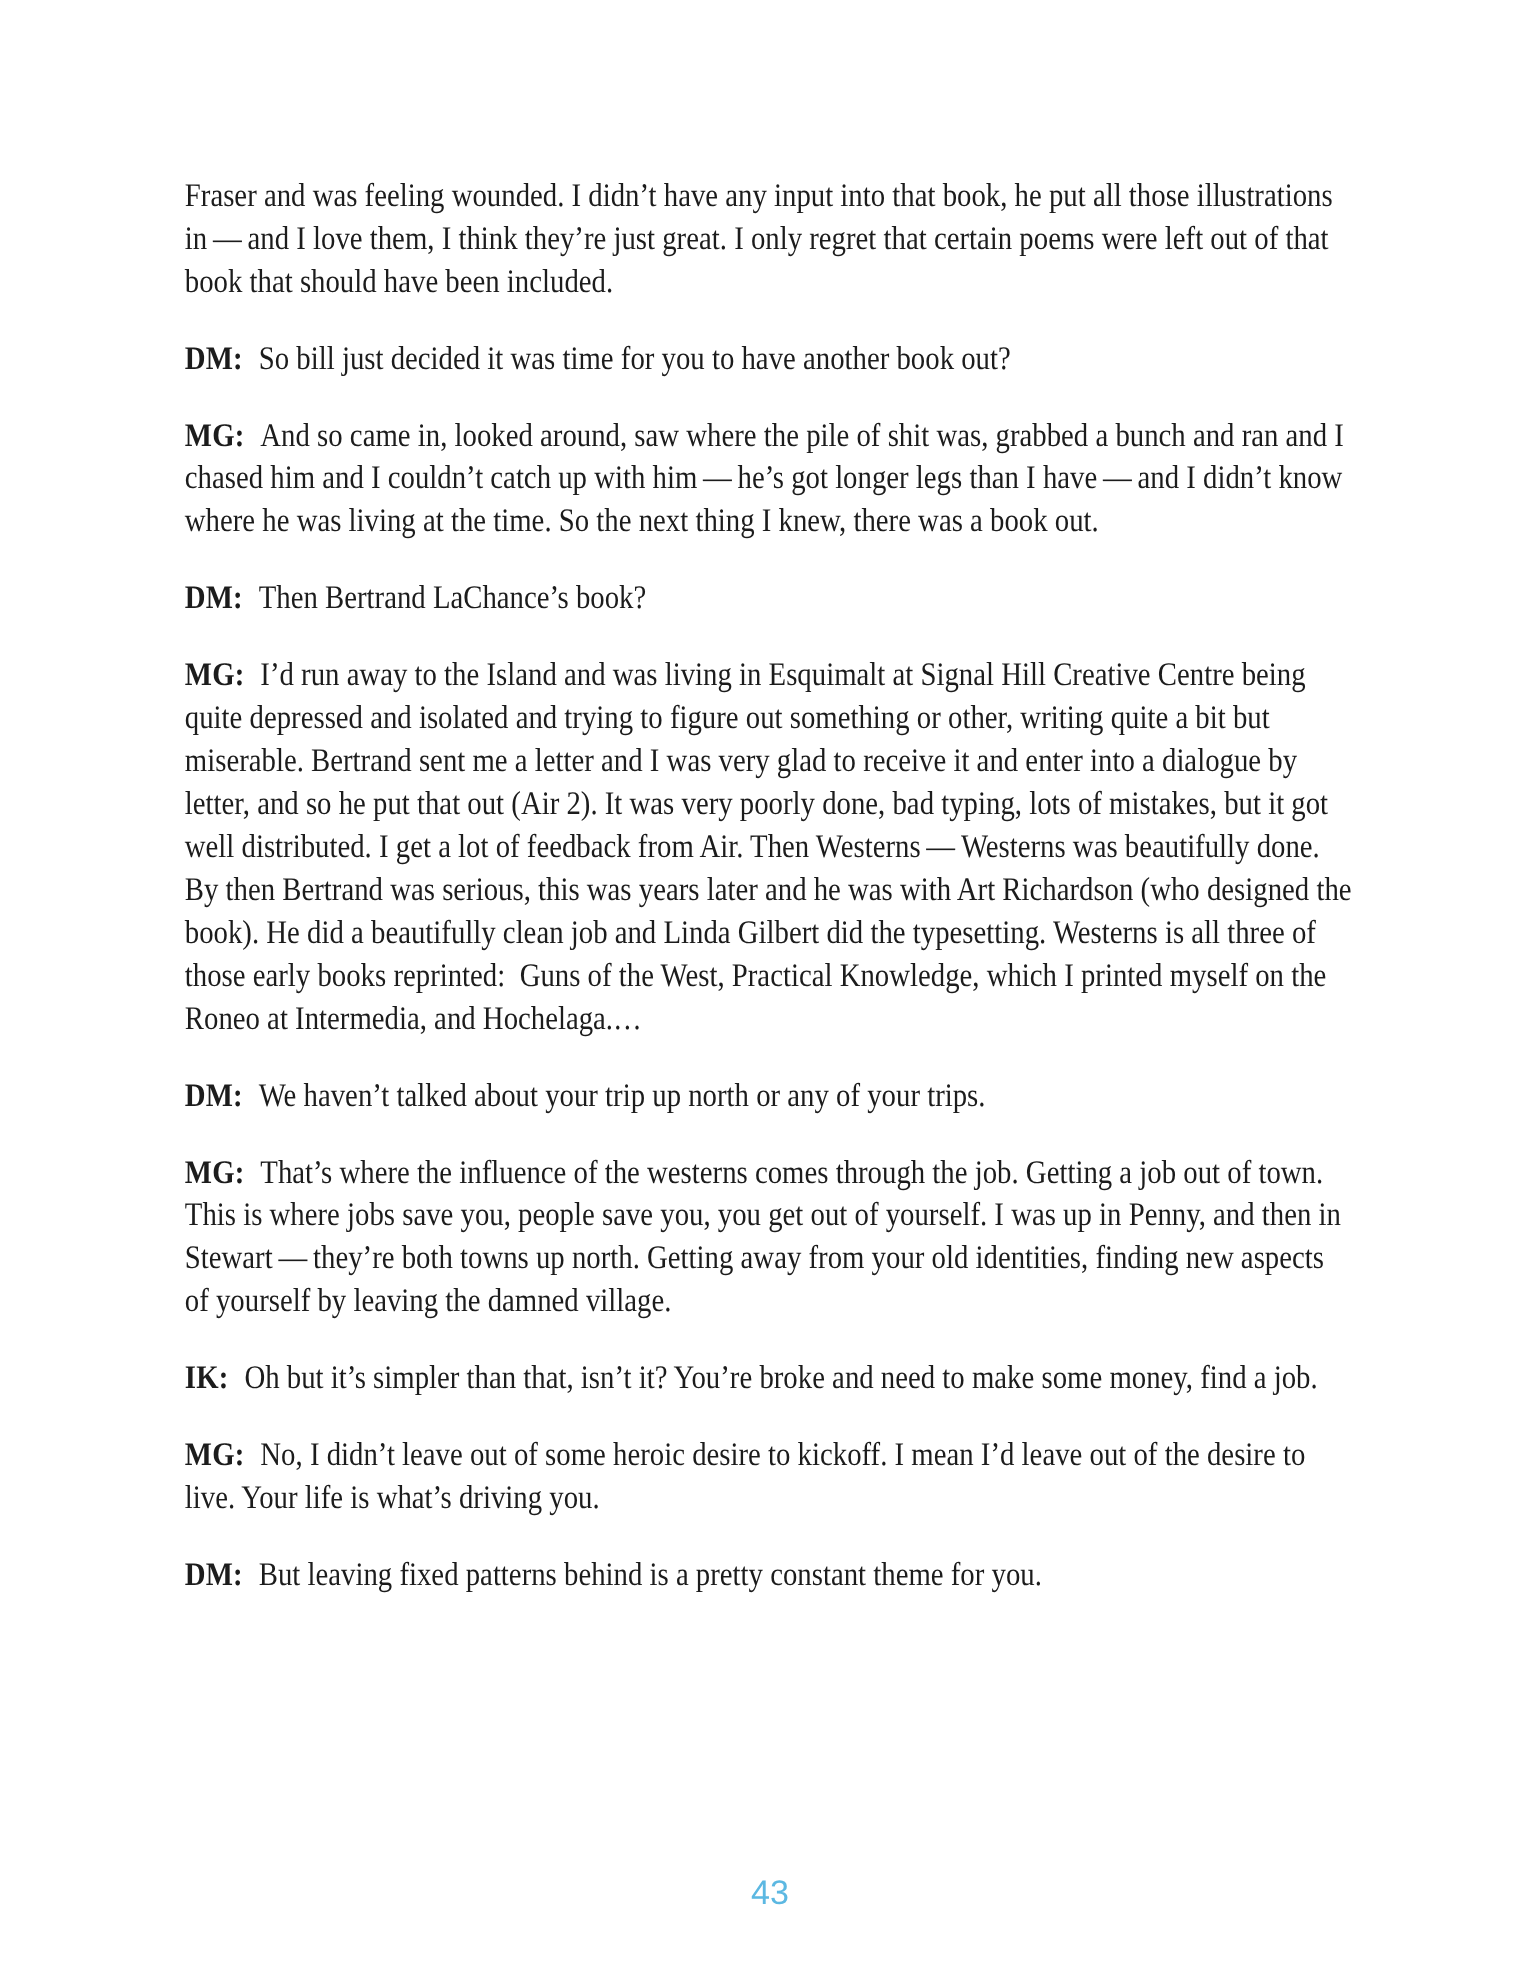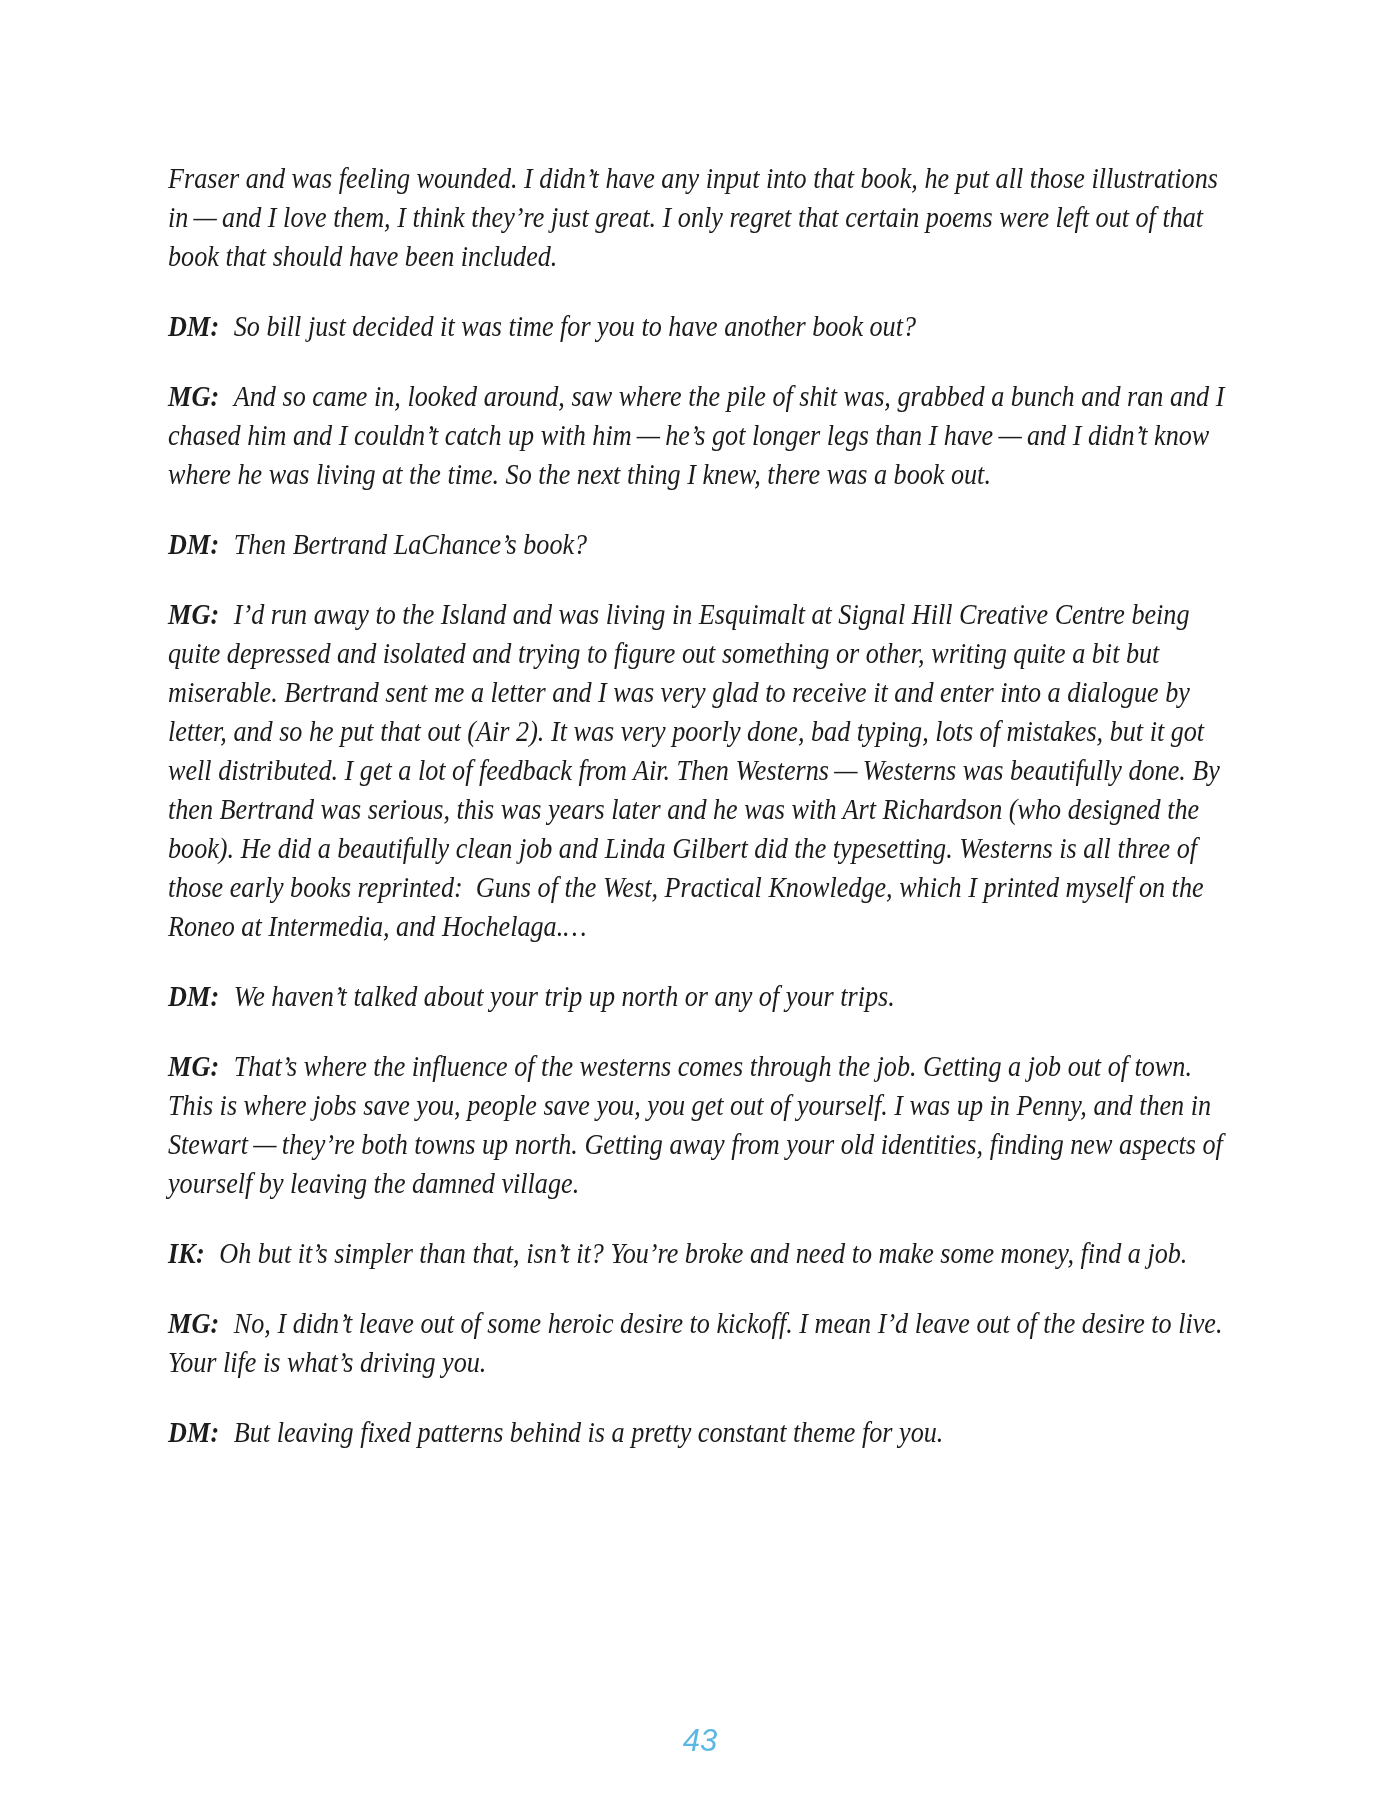--- a/index.html
+++ b/index.html
@@ -40,27 +40,26 @@
   .folio {
     position: absolute;
     left: 0;
     top: 1703px;
     width: 1400px;
     text-align: center;
     font-family: "Liberation Sans", sans-serif;
     font-size: 31px;
     line-height: 36px;
     font-weight: 400;
-    margin-top: 20px;
   }
 </style>
 </head>
 <body>
 
-<div class="page" style="background: rgb(255, 255, 255); font-style: italic;">
+<div class="page" style="background: rgb(255, 255, 255);">
   <div class="text-block" style="color: rgb(28, 28, 28);">
       <p class="para"><span>Fraser and was feeling wounded. I didn’t have any input into that book, he put all those illustrations in — and I love them, I think they’re just great. I only regret that certain poems were left out of that book that should have been included.</span></p>
       <p class="para"><strong class="speaker">DM:</strong><span>So bill just decided it was time for you to have another book out?</span></p>
       <p class="para"><strong class="speaker">MG:</strong><span>And so came in, looked around, saw where the pile of shit was, grabbed a bunch and ran and I chased him and I couldn’t catch up with him — he’s got longer legs than I have — and I didn’t know where he was living at the time. So the next thing I knew, there was a book out.</span></p>
       <p class="para"><strong class="speaker">DM:</strong><span>Then Bertrand LaChance’s book?</span></p>
       <p class="para"><strong class="speaker">MG:</strong><span>I’d run away to the Island and was living in Esquimalt at Signal Hill Creative Centre being quite depressed and isolated and trying to figure out something or other, writing quite a bit but miserable. Bertrand sent me a letter and I was very glad to receive it and enter into a dialogue by letter, and so he put that out (Air 2). It was very poorly done, bad typing, lots of mistakes, but it got well distributed. I get a lot of feedback from Air. Then Westerns — Westerns was beautifully done. By then Bertrand was serious, this was years later and he was with Art Richardson (who designed the book). He did a beautifully clean job and Linda Gilbert did the typesetting. Westerns is all three of those early books reprinted: Guns of the West, Practical Knowledge, which I printed myself on the Roneo at Intermedia, and Hochelaga.…</span></p>
       <p class="para"><strong class="speaker">DM:</strong><span>We haven’t talked about your trip up north or any of your trips.</span></p>
       <p class="para"><strong class="speaker">MG:</strong><span>That’s where the influence of the westerns comes through the job. Getting a job out of town. This is where jobs save you, people save you, you get out of yourself. I was up in Penny, and then in Stewart — they’re both towns up north. Getting away from your old identities, finding new aspects of yourself by leaving the damned village.</span></p>
       <p class="para"><strong class="speaker">IK:</strong><span>Oh but it’s simpler than that, isn’t it? You’re broke and need to make some money, find a job.</span></p>
       <p class="para"><strong class="speaker">MG:</strong><span>No, I didn’t leave out of some heroic desire to kickoff. I mean I’d leave out of the desire to live. Your life is what’s driving you.</span></p>

